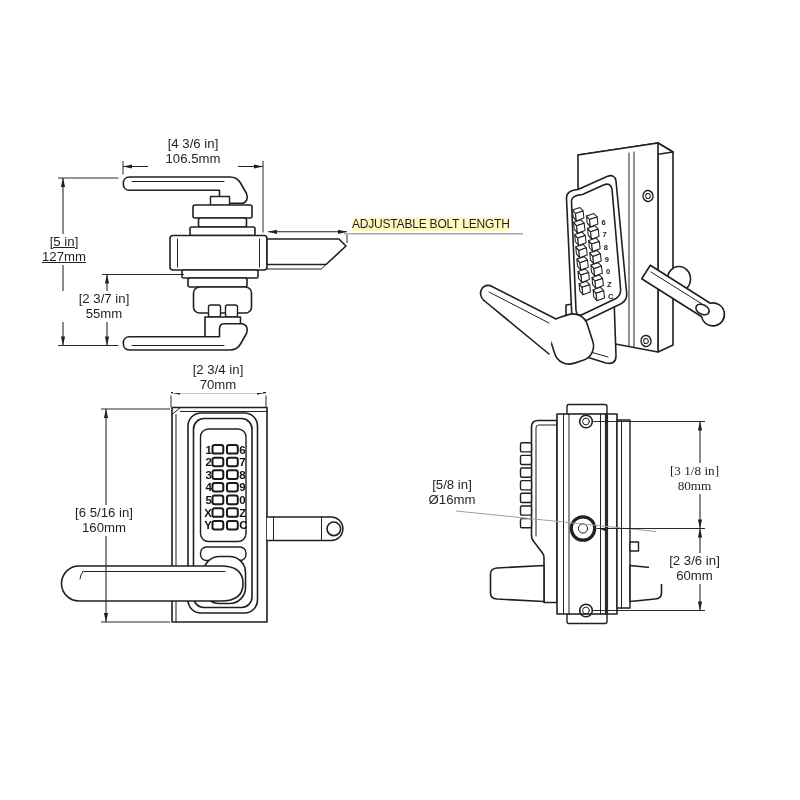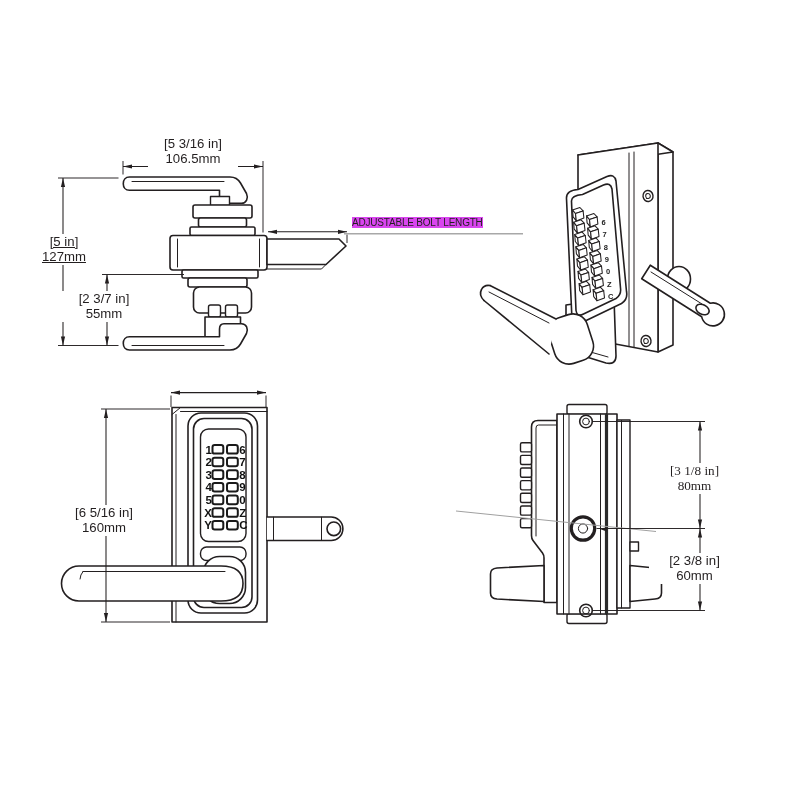--- a/index.html
+++ b/index.html
@@ -2,22 +2,22 @@
 <html><head>
 <meta charset="utf-8">
 <style>
   html,body{margin:0;padding:0;background:#fff;}
   .canvas{position:relative;width:800px;height:800px;background:#fff;overflow:hidden;
           font-family:"Liberation Sans",sans-serif;}
   .art{position:absolute;left:0;top:0;}
   .dim{position:absolute;text-align:center;font-size:13.2px;line-height:14.6px;
        color:#231f20;background:#fff;padding:1px 0;z-index:2;}
   .dim span{display:block;white-space:nowrap;}
-  .callout{position:absolute;font-size:10px;letter-spacing:-0.2px;color:#231f20;
-           background:#d946ef;z-index:2;white-space:nowrap;}
+  .callout{position:absolute;font-size:12px;letter-spacing:-0.2px;color:#231f20;
+           background:#fef9c3;z-index:2;white-space:nowrap;}
   
   .part{fill:#fff;stroke:#231f20;stroke-width:1.6;stroke-linejoin:round;stroke-linecap:round;}
   .part-n{fill:none;stroke:#231f20;stroke-width:1.6;stroke-linejoin:round;stroke-linecap:round;}
   .thin{fill:none;stroke:#231f20;stroke-width:1;stroke-linecap:round;}
   .med{fill:#fff;stroke:#231f20;stroke-width:1.4;stroke-linejoin:round;}
   .dimline{fill:none;stroke:#231f20;stroke-width:1.05;}
   .extline{fill:none;stroke:#231f20;stroke-width:0.95;}
   .leader{fill:none;stroke:#a0a0a0;stroke-width:1;}
   .underline{fill:none;stroke:#a8a8a8;stroke-width:1.5;}
   .kp{font-family:"Liberation Sans",sans-serif;font-weight:700;font-size:11.5px;fill:#111;}
@@ -243,40 +243,48 @@
     <line class="leader" x1="456" y1="511" x2="656" y2="531.5"></line>
     <polygon points="598.5,528.6 606.7,531.4 607.1,527.6" fill="#231f20"></polygon>
 
     <path class="extline" d="M593,421.5 H705 M596.5,528.5 H705 M593,610.5 H705"></path>
     <line class="dimline" x1="700" y1="421.5" x2="700" y2="528.5" marker-start="url(#ah)" marker-end="url(#ah)"></line>
     <line class="dimline" x1="700" y1="528.5" x2="700" y2="610.5" marker-start="url(#ah)" marker-end="url(#ah)"></line>
   </g>
 </svg>
 
 <div class="dim" style="left:148px;top:136px;width:90px;">
-  <span>[5 3/16 in]</span>
+  <span>[4 3/6 in]</span>
   <span>106.5mm</span>
 </div>
 <div class="dim" style="left:19px;top:234px;width:90px;text-decoration:underline;">
   <span>[5 in]</span>
   <span>127mm</span>
 </div>
 <div class="dim" style="left:59px;top:291px;width:90px;">
   <span>[2 3/7 in]</span>
   <span>55mm</span>
 </div>
 <div class="callout" style="left:352px;top:217px;">
   <span>ADJUSTABLE BOLT LENGTH</span>
 </div>
+<div class="dim" style="left:173px;top:362px;width:90px;">
+  <span>[2 3/4 in]</span>
+  <span>70mm</span>
+</div>
 <div class="dim" style="left:59px;top:505px;width:90px;">
   <span>[6 5/16 in]</span>
   <span>160mm</span>
 </div>
+<div class="dim" style="left:407px;top:477px;width:90px;">
+  <span>[5/8 in]</span>
+  <span>Ø16mm</span>
+</div>
 <div class="dim" style="left:649px;top:463px;width:91px;font-family:Liberation Serif, serif;">
   <span>[3 1/8 in]</span>
   <span>80mm</span>
 </div>
 <div class="dim" style="left:649px;top:553px;width:91px;">
-  <span>[2 3/8 in]</span>
+  <span>[2 3/6 in]</span>
   <span>60mm</span>
 </div>
 
 </div>
 
 </body></html>

